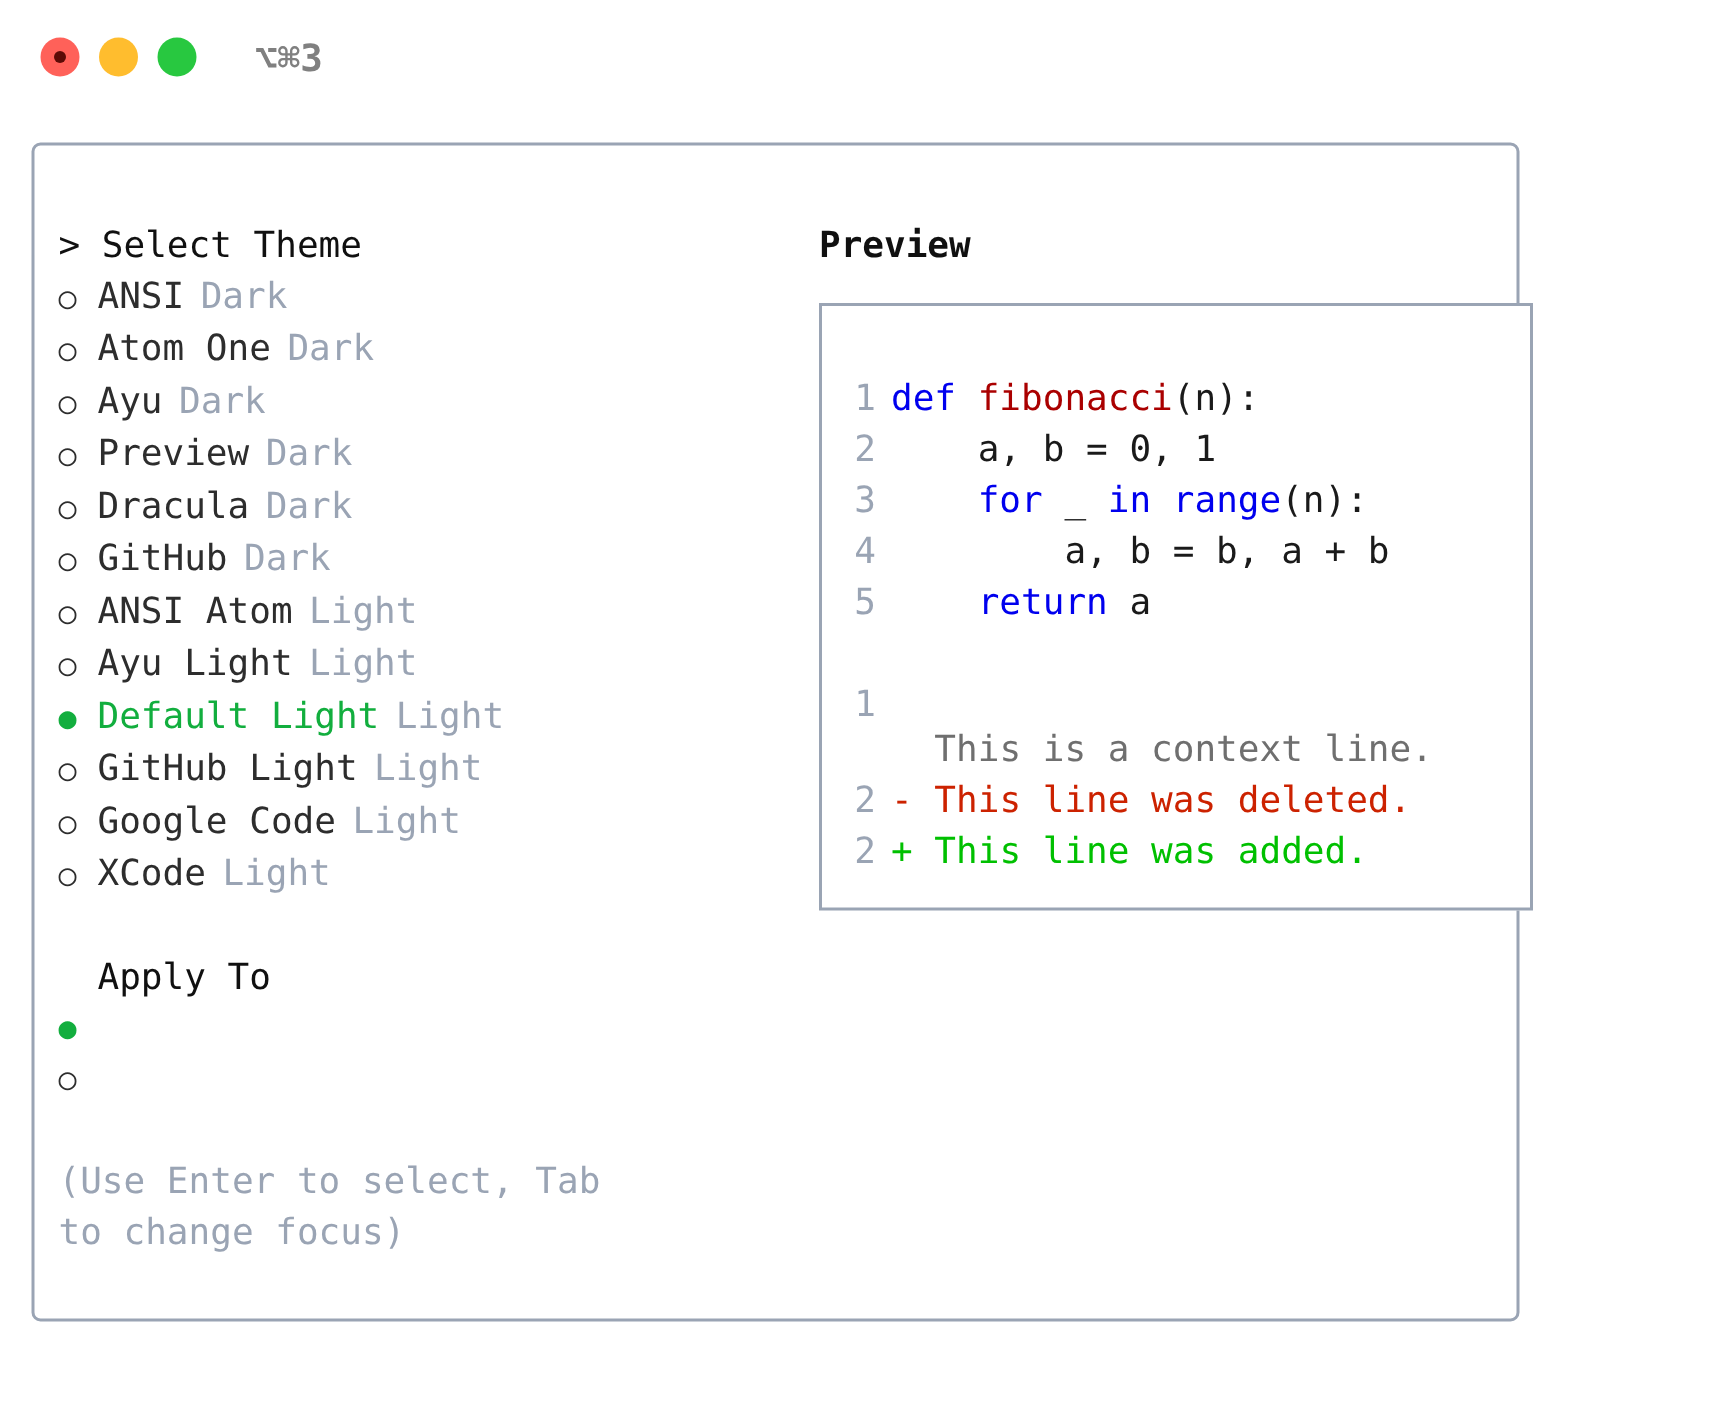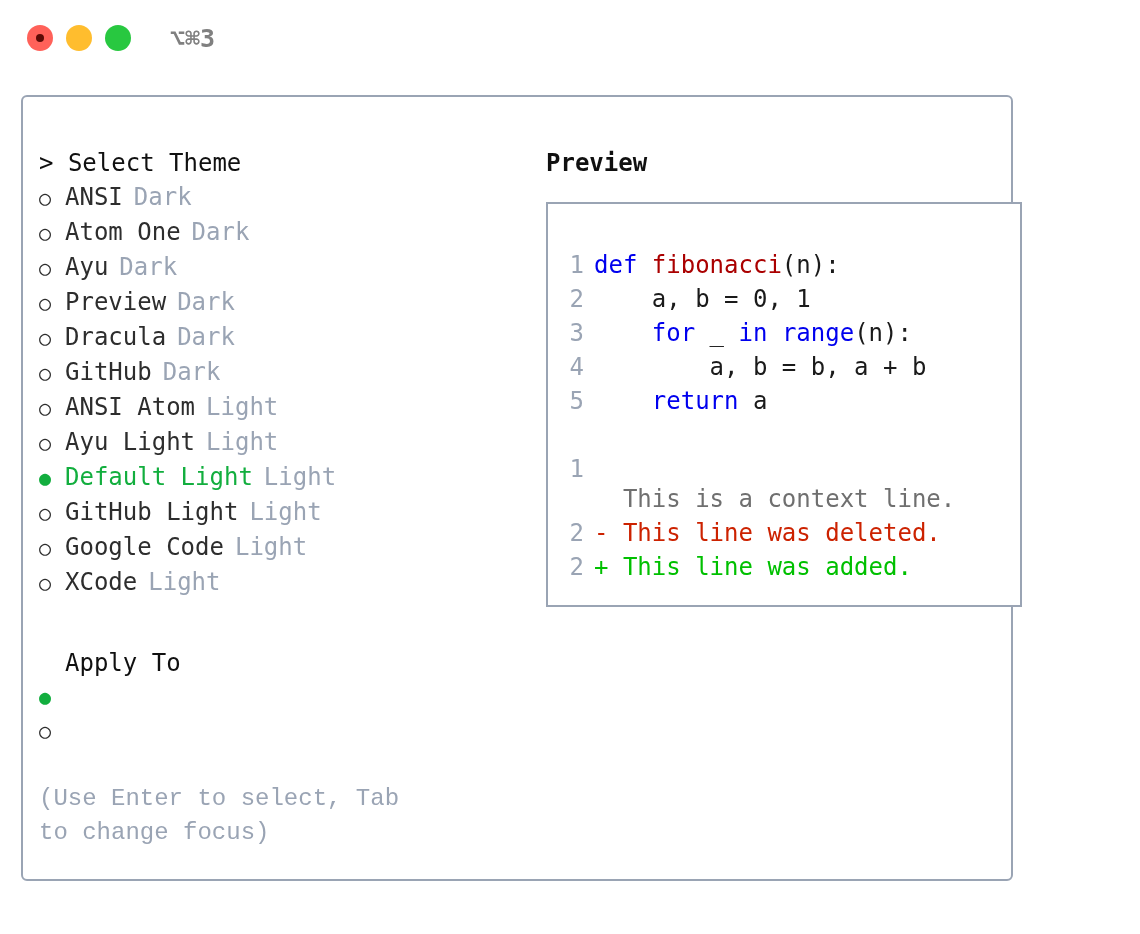--- a/index.html
+++ b/index.html
@@ -120,31 +120,29 @@
     color: #9aa4b4;
     margin-left: 11px;
   }
   .section-head {
     display: flex;
     align-items: flex-end;
     font-size: 24px;
     line-height: 34px;
     color: #101010;
     white-space: pre;
-    margin-top: 12px;
   }
   .section-head .bullet { color: transparent; }
   .spacer-row { height: 34px; }
   .hint {
     margin-top: 34px;
     font-size: 24px;
     line-height: 34px;
     color: #9aa4b4;
     width: 400px;
-    font-family: Liberation Mono, monospace;
   }
 
   
   .preview-title {
     font-size: 24px;
     font-weight: bold;
     color: #101010;
     line-height: 34px;
     white-space: pre;
   }

